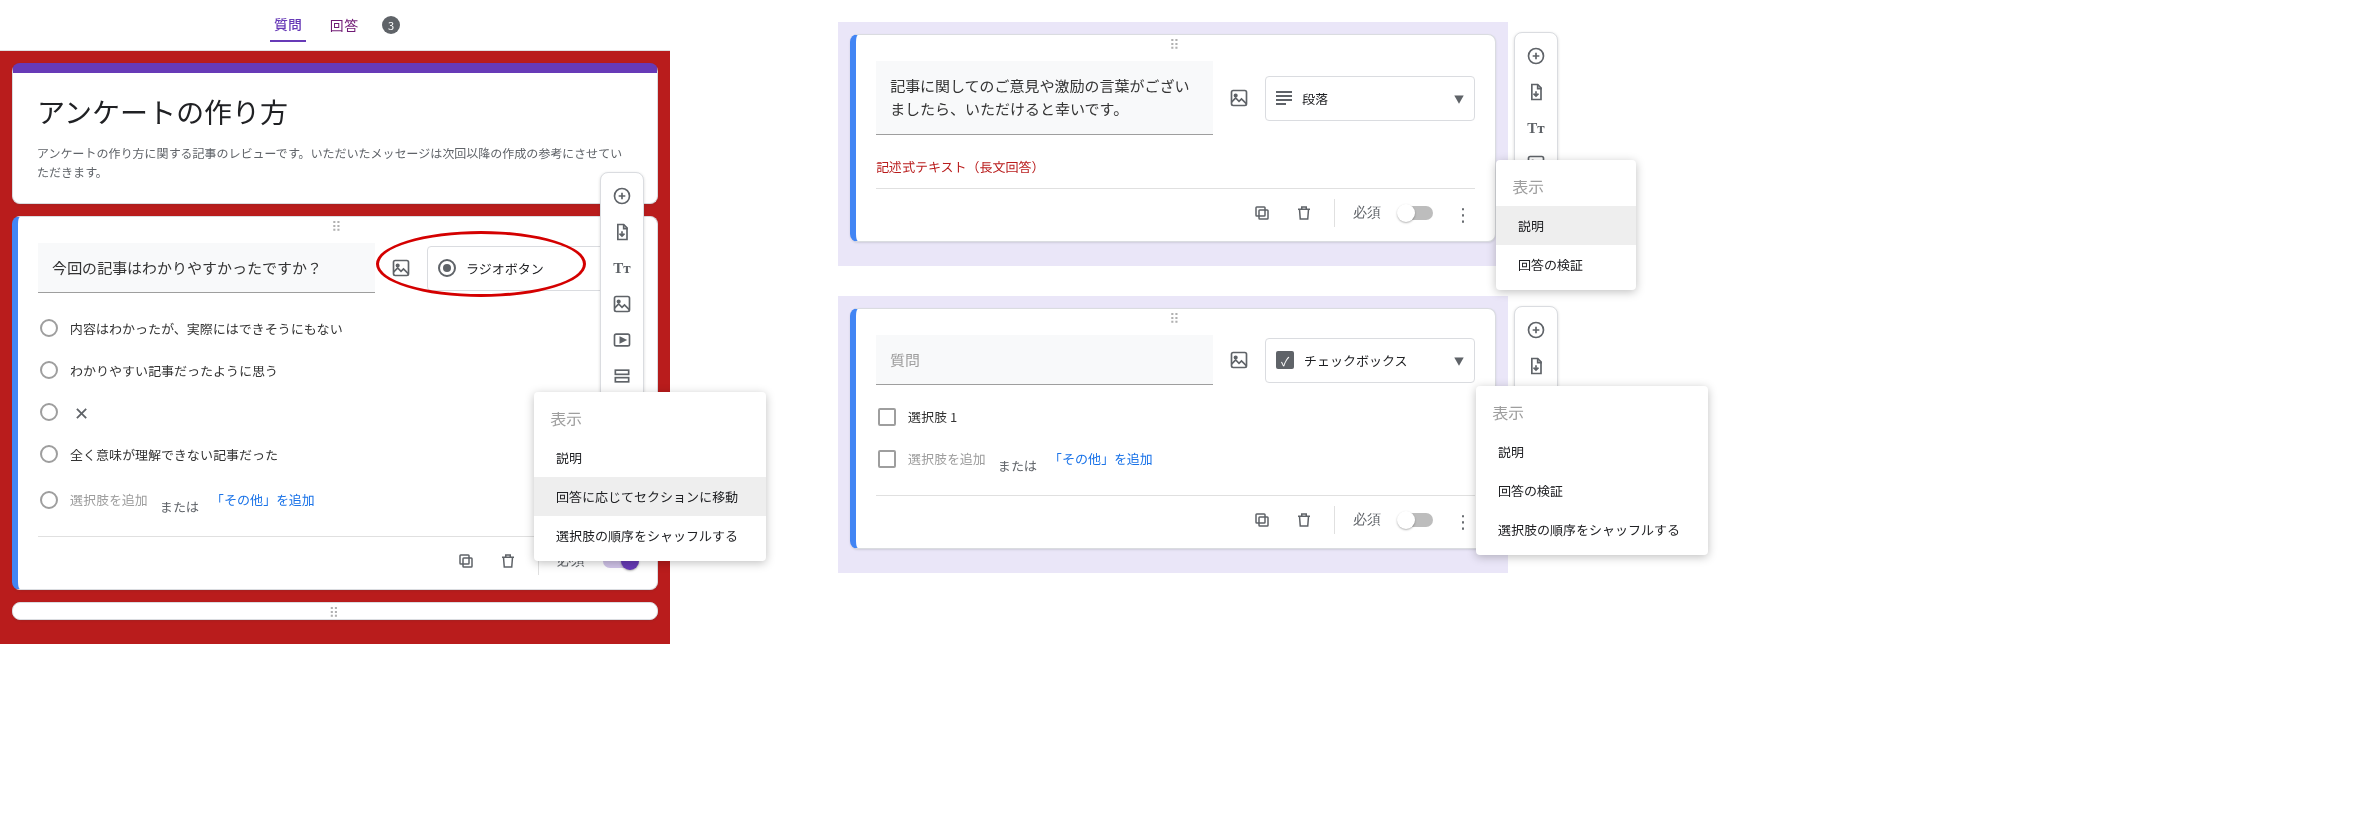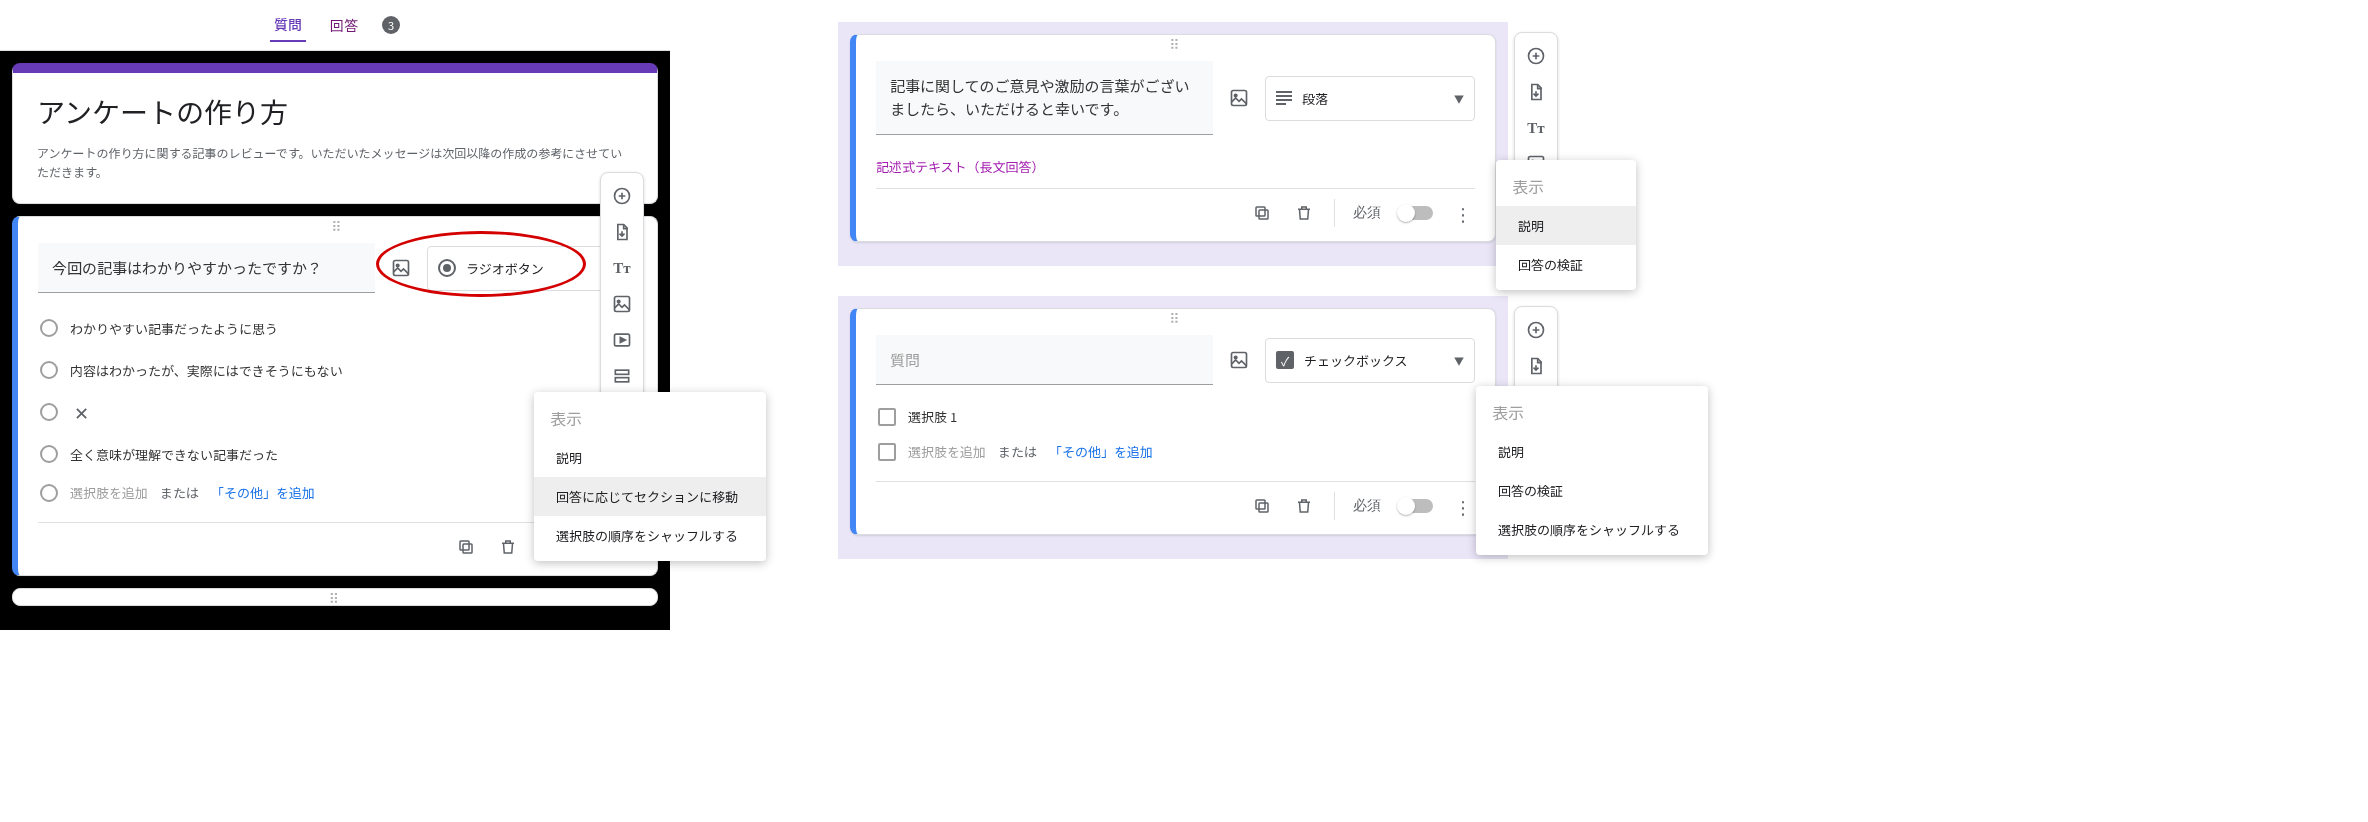--- a/index.html
+++ b/index.html
@@ -13,21 +13,21 @@
   .col { position: relative; }
   .col.left { width: 670px; }
   .col.right { width: 670px; margin-left: 140px; }
 
   
   .tabs { display: flex; align-items: center; gap: 20px; padding: 8px 0; justify-content: center; border-bottom: 1px solid #e0e0e0; }
   .tab { font-size: 14px; padding: 6px 4px; color: #701a75; cursor: pointer; }
   .tab.active { color: #673ab7; border-bottom: 2px solid #673ab7; font-weight: 500; }
   .badge { background: #5f6368; color: #fff; border-radius: 50%; width: 18px; height: 18px; font-size: 11px; display: inline-flex; align-items: center; justify-content: center; }
 
-  .panel-wrap { background: #000000; padding: 12px; }
+  .panel-wrap { background: #b91c1c; padding: 12px; }
   .panel-wrap.b { background: #eae6f8; }
 
   .card {
     background: #fff;
     border: 1px solid #dadce0;
     border-radius: 8px;
     margin-bottom: 12px;
     position: relative;
     box-shadow: 0 1px 2px rgba(60,64,67,.15);
   }
@@ -50,21 +50,21 @@
     padding: 12px 10px; display: flex; align-items: center; gap: 10px; font-size: 13px;
     position: relative; background:#fff;
   }
   .type-select .arrow { margin-left: auto; color:#5f6368; font-size:10px; }
 
   .opt-row { display:flex; align-items:center; gap:12px; padding:8px 2px; font-size:13px; }
   .radio-dot { width:18px; height:18px; border:2px solid #9e9e9e; border-radius:50%; flex-shrink:0; }
   .opt-text { flex:1; color:#333; }
   .opt-x { color:#5f6368; font-size:18px; cursor:pointer; padding:0 4px; }
   .opt-add { color:#9e9e9e; }
-  .opt-or { color:#5f6368; }
+  .opt-or { color:#5f6368;margin-top:14px; }
   .opt-other { color:#1a73e8;text-align:right; }
 
   .footer-row { display:flex; align-items:center; justify-content:flex-end; gap:18px; border-top:1px solid #e0e0e0; margin-top:12px; padding:10px 0 2px; }
   .fbtn { color:#5f6368; display:flex; align-items:center; justify-content:center; width:24px; height:24px; cursor:pointer; }
   .divider-v { width:1px; height:28px; background:#e0e0e0; }
   .req-label { font-size:14px; color:#5f6368;font-family:Liberation Mono, monospace; }
 
   .toggle { width:34px; height:14px; background:#bdbdbd; border-radius:10px; position:relative; }
   .toggle .knob { width:18px; height:18px; border-radius:50%; background:#fff; box-shadow:0 1px 2px rgba(0,0,0,.3); position:absolute; top:-2px; left:-2px; }
   .toggle.on { background:#d1c4e9; }
@@ -86,21 +86,21 @@
   .menu .hdr { padding:8px 16px; color:#9e9e9e; font-size:16px; }
   .menu .item { padding:10px 22px; cursor:pointer; white-space: nowrap; }
   .menu .item.hover { background:#eeeeee; }
 
   
   .ellipse {
     position:absolute; border:3px solid #d40000; border-radius:50%;
     pointer-events:none;
   }
 
-  .long-answer { color:#a21caf; font-size:13px; padding:8px 0 0; }
+  .long-answer { color:#b91c1c; font-size:13px; padding:8px 0 0; }
   .check-box { width:18px; height:18px; border:2px solid #9e9e9e; border-radius:2px; flex-shrink:0; }
   .radio-filled { width:18px;height:18px;border:2px solid #5f6368;border-radius:50%;display:flex;align-items:center;justify-content:center; flex-shrink:0;}
   .radio-filled::after { content:""; width:8px;height:8px;background:#5f6368;border-radius:50%;}
   .para-icon { display:flex; flex-direction:column; gap:2px; width:16px;}
   .para-icon span{height:2px;background:#5f6368;}
   .checked-icon { width:18px;height:18px;background:#5f6368;border-radius:2px;display:flex;align-items:center;justify-content:center;color:#fff;font-size:12px;flex-shrink:0;}
 
   svg { display:block; }
 </style>
 </head>
@@ -135,26 +135,26 @@
             </div>
             <div class="type-select">
               <div class="radio-filled"></div>
               <span>ラジオボタン</span>
               <span class="arrow">▼</span>
             </div>
           </div>
 
           <div class="opt-row">
             <div class="radio-dot"></div>
+            <div class="opt-text">内容はわかったが、実際にはできそうにもない</div>
+            <div class="opt-x">✕</div>
+          </div>
+          <div class="opt-row">
+            <div class="radio-dot"></div>
             <div class="opt-text">わかりやすい記事だったように思う</div>
-            <div class="opt-x">✕</div>
-          </div>
-          <div class="opt-row">
-            <div class="radio-dot"></div>
-            <div class="opt-text">内容はわかったが、実際にはできそうにもない</div>
             <div class="opt-x">✕</div>
           </div>
           <div class="opt-row">
             <div class="radio-dot"></div>
             <div class="opt-x">✕</div>
           </div>
           <div class="opt-row">
             <div class="radio-dot"></div>
             <div class="opt-text">全く意味が理解できない記事だった</div>
             <div class="opt-x">✕</div>

